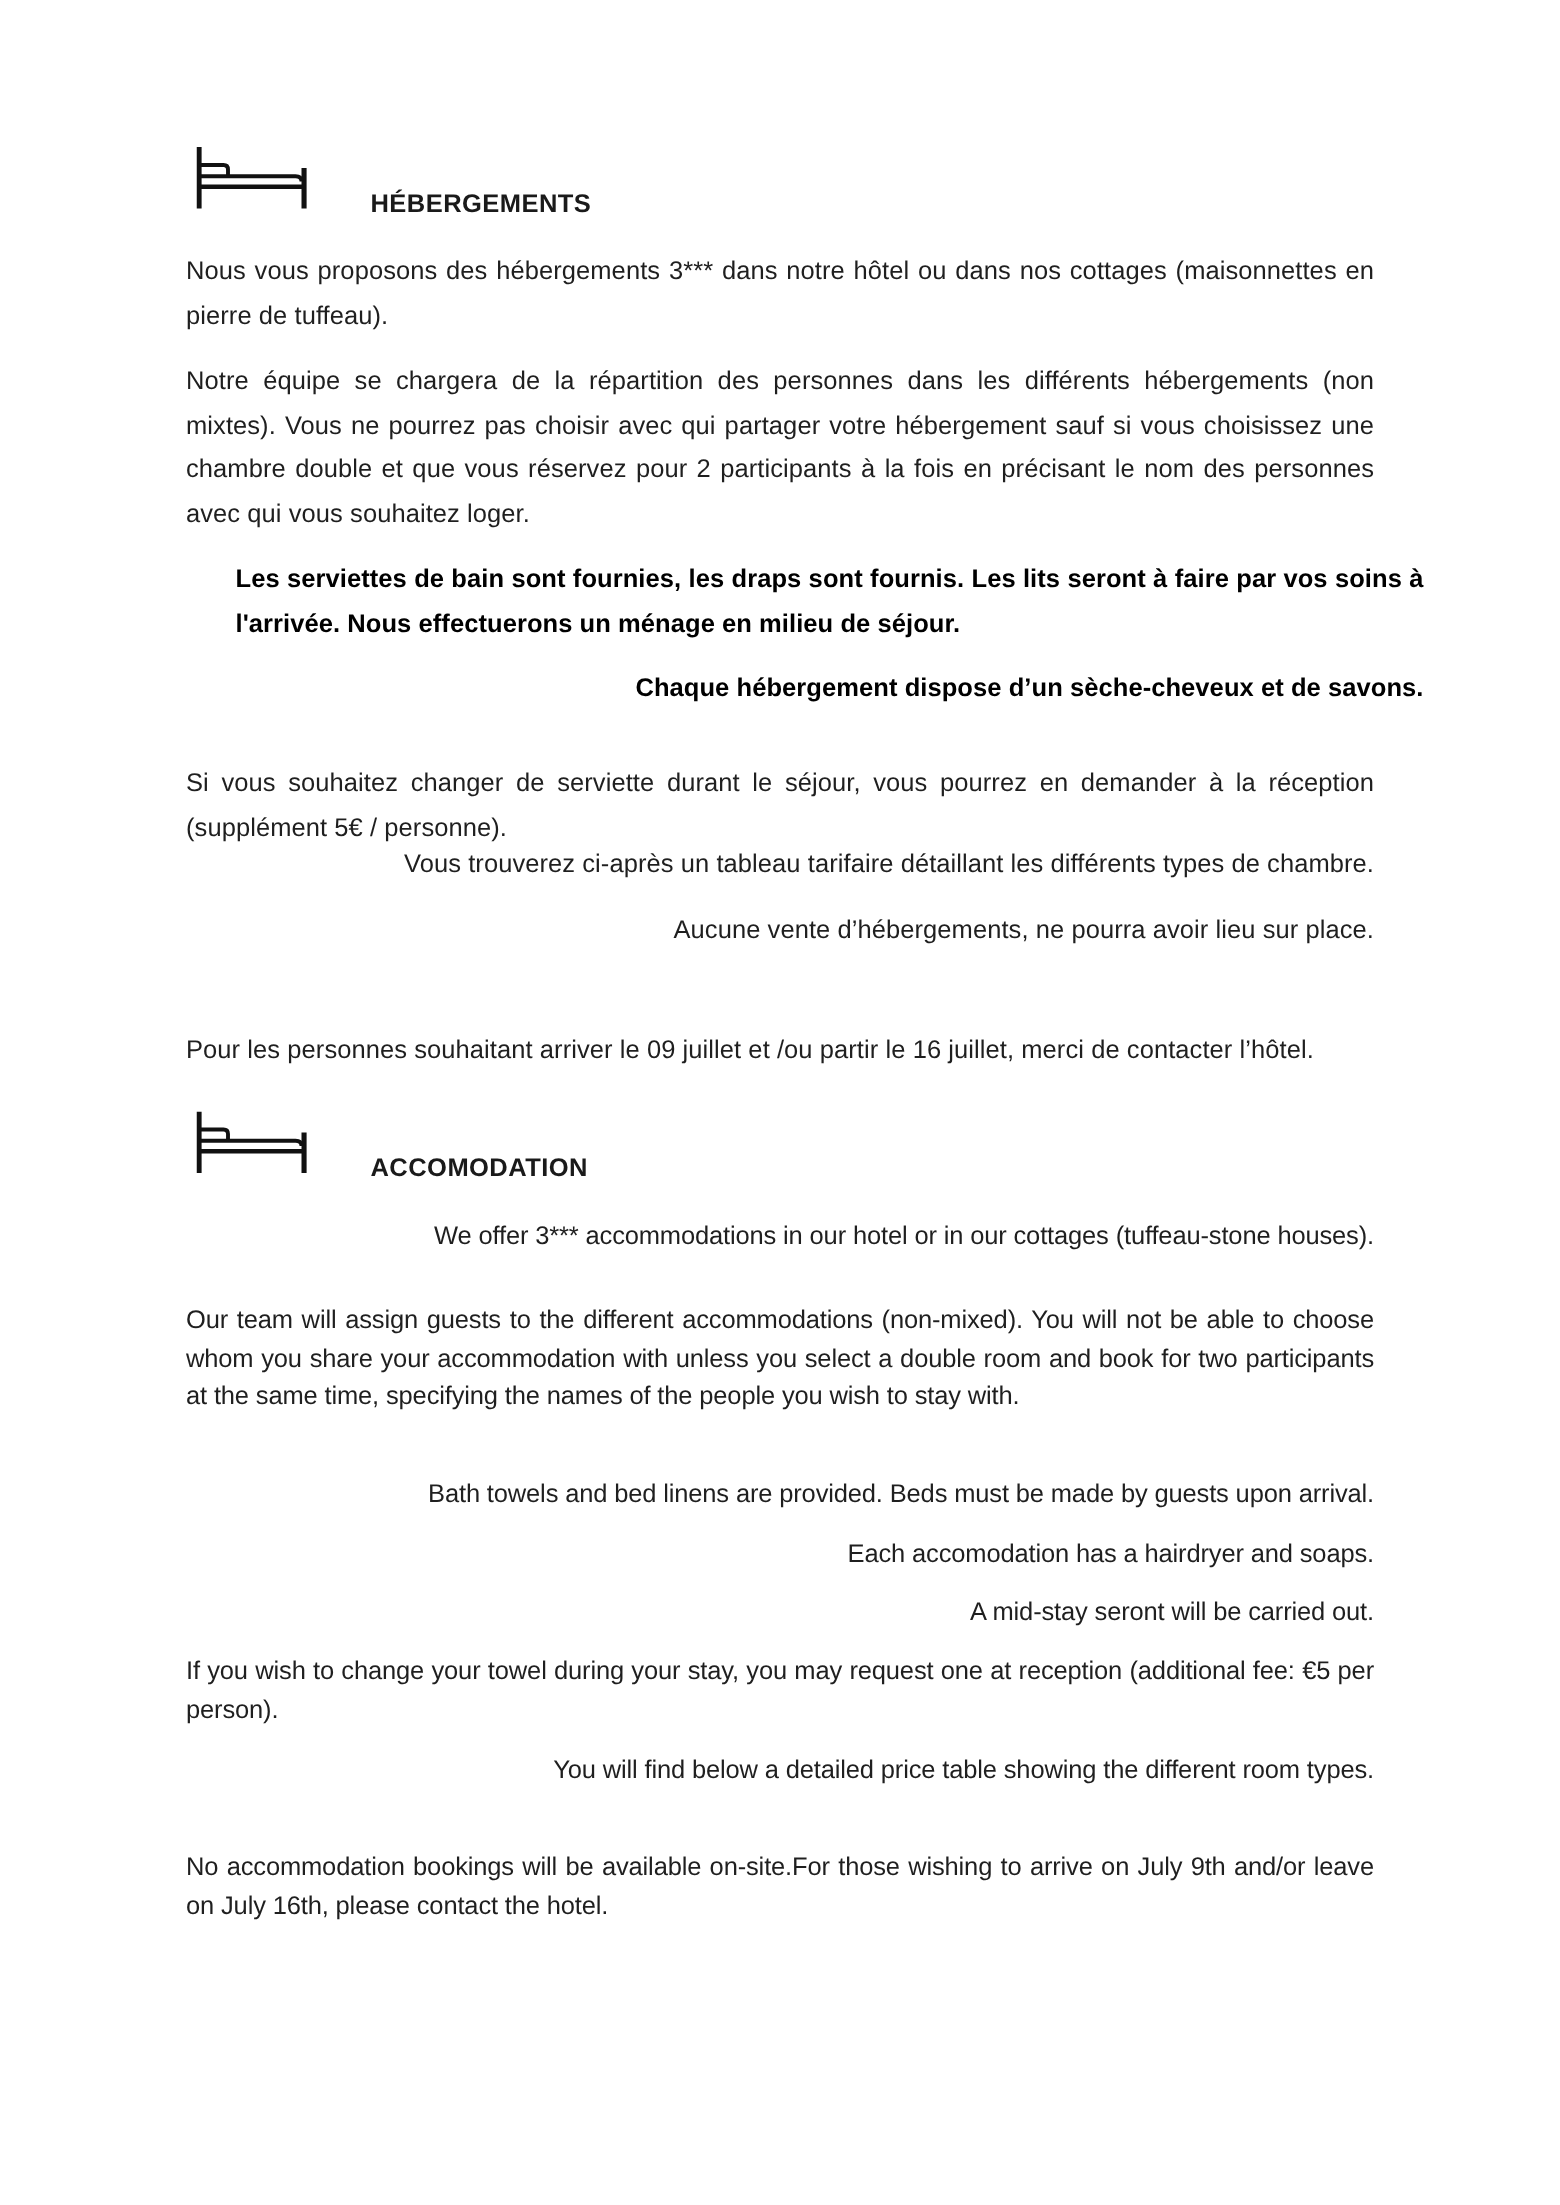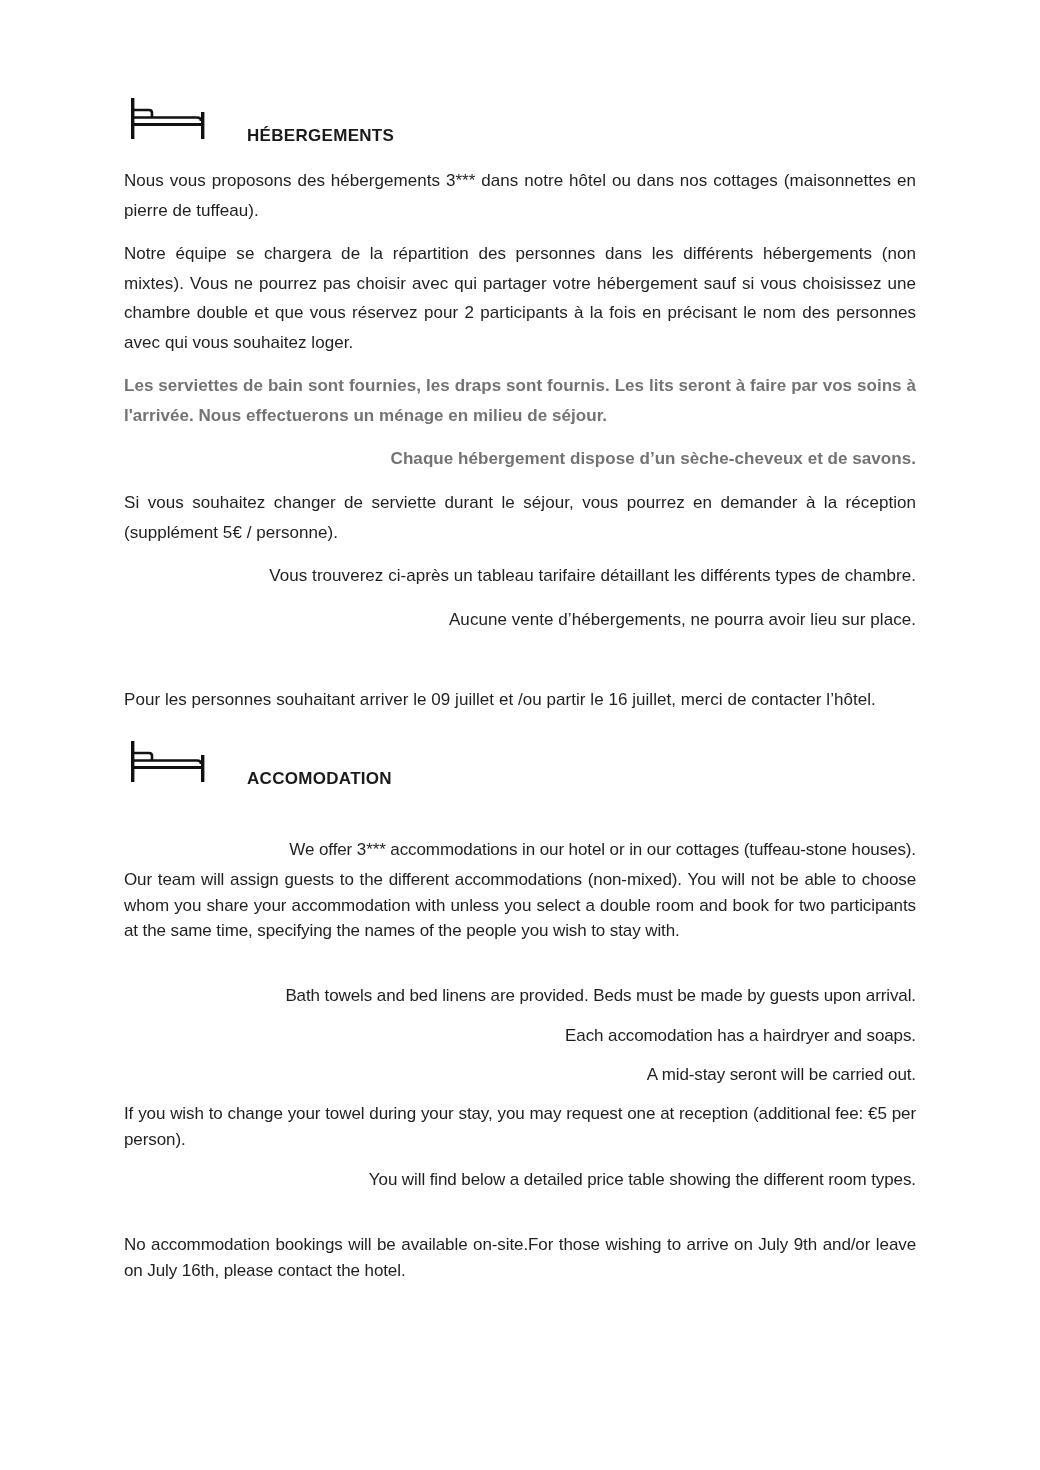--- a/index.html
+++ b/index.html
@@ -47,21 +47,21 @@
       position: absolute;
       left: 0;
       width: 792px;
       font-size: 17px;
       color: #1f1f1f;
       margin: 0;
       text-align: justify;
     }
     .fr .para { line-height: 29.5px; letter-spacing: 0.05px; }
     .en .para { line-height: 25.5px; letter-spacing: -0.1px; }
-    .bold { font-weight: bold; color: #737373; }
+    .bold { font-weight: bold; color: #000000; margin-left: 33px; }
     .left { text-align: right; }
   </style>
 </head>
 <body>
 
 <div class="page">
 
   <div class="fr">
     <div class="section-header" style="top:98px;">
       <svg class="bed-icon" viewBox="0 0 74 42">
@@ -71,39 +71,39 @@
         <path d="M2 19.5 H66 Q70 19.5 70 23" fill="none" stroke="#111" stroke-width="2.6"></path>
         <rect x="2" y="25" width="69" height="3" fill="#111"></rect>
       </svg>
       <div class="section-title" style="top:28px;">HÉBERGEMENTS</div>
     </div>
 
     <p class="para" style="top:166px;">Nous vous proposons des hébergements 3*** dans notre hôtel ou dans nos cottages (maisonnettes en pierre de tuffeau).</p>
     <p class="para" style="top:239px;">Notre équipe se chargera de la répartition des personnes dans les différents hébergements (non mixtes). Vous ne pourrez pas choisir avec qui partager votre hébergement sauf si vous choisissez une chambre double et que vous réservez pour 2 participants à la fois en précisant le nom des personnes avec qui vous souhaitez loger.</p>
     <p class="para bold" style="top:371px;">Les serviettes de bain sont fournies, les draps sont fournis. Les lits seront à faire par vos soins à l'arrivée. Nous effectuerons un ménage en milieu de séjour.</p>
     <p class="para bold left" style="top:444px;">Chaque hébergement dispose d’un sèche-cheveux et de savons.</p>
-    <p class="para" style="top:488px;">Si vous souhaitez changer de serviette durant le séjour, vous pourrez en demander à la réception (supplément 5€ / personne).</p>
+    <p class="para" style="top:507px;">Si vous souhaitez changer de serviette durant le séjour, vous pourrez en demander à la réception (supplément 5€ / personne).</p>
     <p class="para left" style="top:561px;">Vous trouverez ci-après un tableau tarifaire détaillant les différents types de chambre.</p>
     <p class="para left" style="top:605px;">Aucune vente d’hébergements, ne pourra avoir lieu sur place.</p>
     <p class="para" style="top:685px;">Pour les personnes souhaitant arriver le 09 juillet et /ou partir le 16 juillet, merci de contacter l’hôtel.</p>
   </div>
 
   <div class="en">
     <div class="section-header" style="top:741px;">
       <svg class="bed-icon" viewBox="0 0 74 42">
         <rect x="0" y="0" width="3.4" height="41" fill="#111"></rect>
         <rect x="70" y="14" width="3.4" height="27" fill="#111"></rect>
         <path d="M2 12 H18 Q21 12 21 15 V19" fill="none" stroke="#111" stroke-width="2.6"></path>
         <path d="M2 19.5 H66 Q70 19.5 70 23" fill="none" stroke="#111" stroke-width="2.6"></path>
         <rect x="2" y="25" width="69" height="3" fill="#111"></rect>
       </svg>
       <div class="section-title" style="top:28px;">ACCOMODATION</div>
     </div>
 
-    <p class="para left" style="top:837px;">We offer 3*** accommodations in our hotel or in our cottages (tuffeau-stone houses).</p>
+    <p class="para left" style="top:811px;">We offer 3*** accommodations in our hotel or in our cottages (tuffeau-stone houses).</p>
     <p class="para" style="top:867px;">Our team will assign guests to the different accommodations (non-mixed). You will not be able to choose whom you share your accommodation with unless you select a double room and book for two participants at the same time, specifying the names of the people you wish to stay with.</p>
     <p class="para left" style="top:983px;">Bath towels and bed linens are provided. Beds must be made by guests upon arrival.</p>
     <p class="para left" style="top:1023px;">Each accomodation has a hairdryer and soaps.</p>
     <p class="para left" style="top:1062px;">A mid-stay seront will be carried out.</p>
     <p class="para" style="top:1101px;">If you wish to change your towel during your stay, you may request one at reception (additional fee: €5 per person).</p>
     <p class="para left" style="top:1167px;">You will find below a detailed price table showing the different room types.</p>
     <p class="para" style="top:1232px;">No accommodation bookings will be available on-site.For those wishing to arrive on July 9th and/or leave on July 16th, please contact the hotel.</p>
   </div>
 
 </div>

